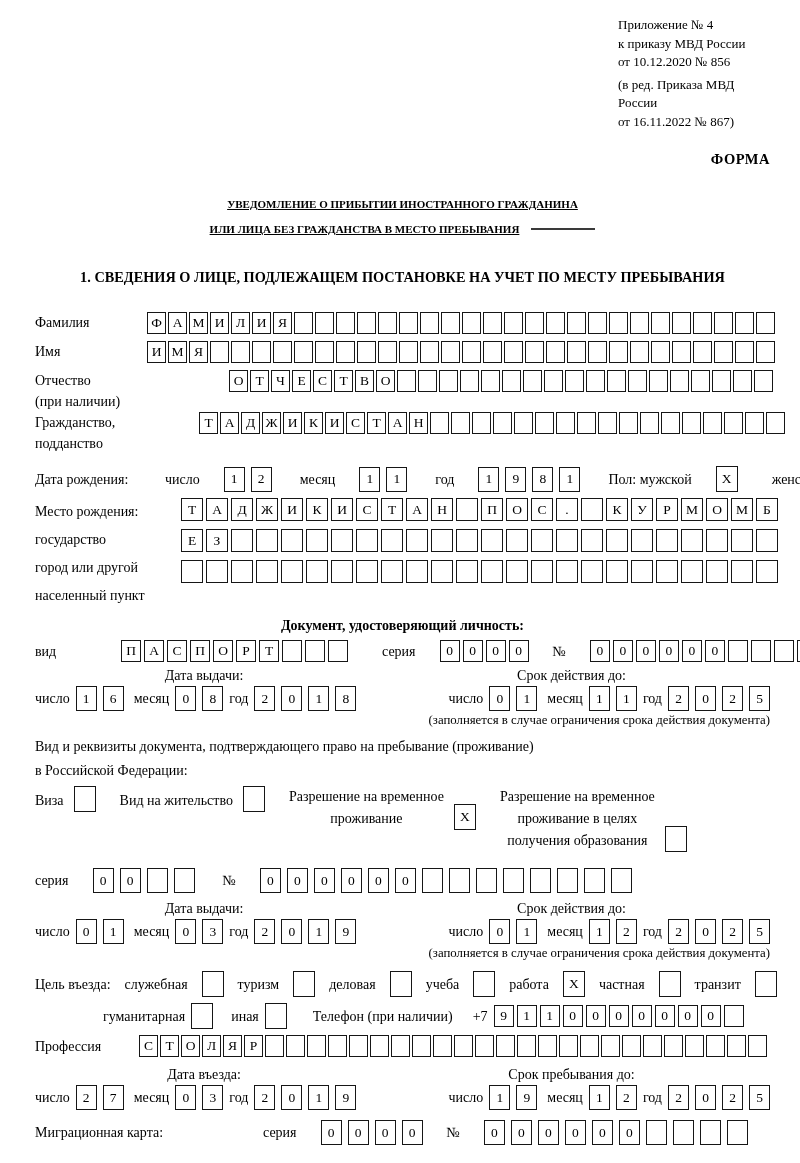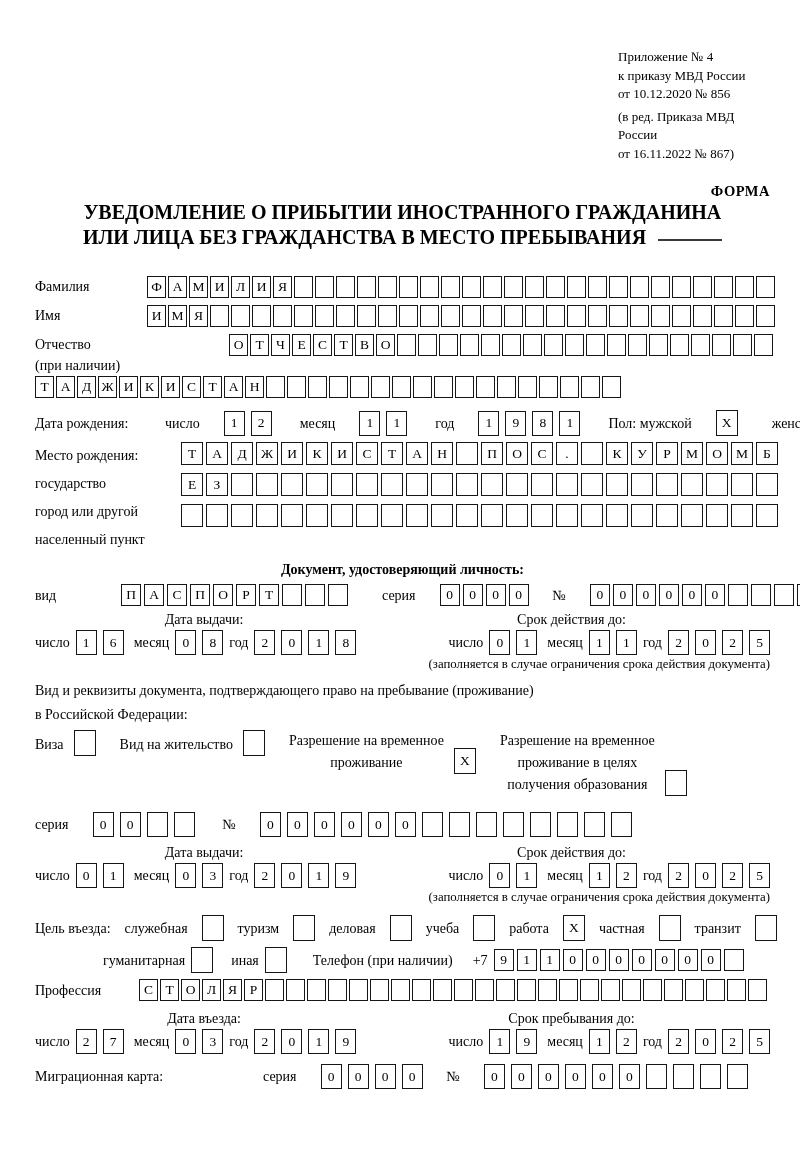--- a/index.html
+++ b/index.html
@@ -1,26 +1,26 @@
 <!DOCTYPE html>
 <html><head>
 <meta charset="utf-8">
 <style>
   html,body{margin:0;padding:0;}
   body{
     width:800px;height:1163px;overflow:hidden;background:#ffffff;color:#000;
     font-family:"Liberation Serif","DejaVu Serif",serif;box-sizing:border-box;
   }
-  .page{padding:48px 30px 0 35px;position:relative;}
+  .page{padding:16px 30px 0 35px;position:relative;}
   
   .appendix{margin-left:583px;font-size:13px;line-height:18.5px;}
   .appendix .rev{margin-top:4px;}
   .forma{text-align:right;font-weight:bold;font-size:14.5px;margin-top:20px;letter-spacing:.5px;}
   
-  .title{text-align:center;font-weight:bold;font-size:20px;line-height:25px;}
+  .title{margin-top:24px;text-align:center;font-weight:bold;font-size:11px;line-height:25px;text-decoration:underline;}
   .uline{display:inline-block;width:64px;border-bottom:2.2px solid #3a3a3a;margin-left:12px;transform:translateY(-3px);}
   .sec-heading{margin-top:27px;text-align:center;font-weight:bold;font-size:14.3px;}
   
   .row{display:flex;align-items:flex-start;gap:24px;}
   .ai-c{align-items:center;}
   .lbl{font-size:14px;line-height:21px;white-space:pre-line;flex:0 0 auto;}
   .center-bold{text-align:center;font-weight:bold;font-size:14px;}
   .note{text-align:right;font-size:12.8px;}
   .para{font-size:14px;line-height:22px;}
   
@@ -66,20 +66,21 @@
     </div>
   </div>
 
   <div class="forma">ФОРМА</div>
 
   <div class="title">
     <div>УВЕДОМЛЕНИЕ О ПРИБЫТИИ ИНОСТРАННОГО ГРАЖДАНИНА</div>
     <div><span>ИЛИ ЛИЦА БЕЗ ГРАЖДАНСТВА В МЕСТО ПРЕБЫВАНИЯ</span><span class="uline"></span></div>
   </div>
 
+  <div class="sec-heading">1. СВЕДЕНИЯ О ЛИЦЕ, ПОДЛЕЖАЩЕМ ПОСТАНОВКЕ НА УЧЕТ ПО МЕСТУ ПРЕБЫВАНИЯ</div>
 
   <div class="row mt26">
     <span class="lbl" style="flex:0 0 88px">Фамилия</span>
     <span class="cells">
         <span class="cell">Ф</span>
         <span class="cell">А</span>
         <span class="cell">М</span>
         <span class="cell">И</span>
         <span class="cell">Л</span>
         <span class="cell">И</span>
@@ -173,20 +174,22 @@
         <span class="cell"></span>
         <span class="cell"></span>
         <span class="cell"></span>
         <span class="cell"></span>
         <span class="cell"></span>
         <span class="cell"></span>
       </span>
   </div>
 
   <div class="row">
+    <span class="lbl" style="flex:0 0 140px">Гражданство,
+подданство</span>
     <span class="cells">
         <span class="cell">Т</span>
         <span class="cell">А</span>
         <span class="cell">Д</span>
         <span class="cell">Ж</span>
         <span class="cell">И</span>
         <span class="cell">К</span>
         <span class="cell">И</span>
         <span class="cell">С</span>
         <span class="cell">Т</span>

